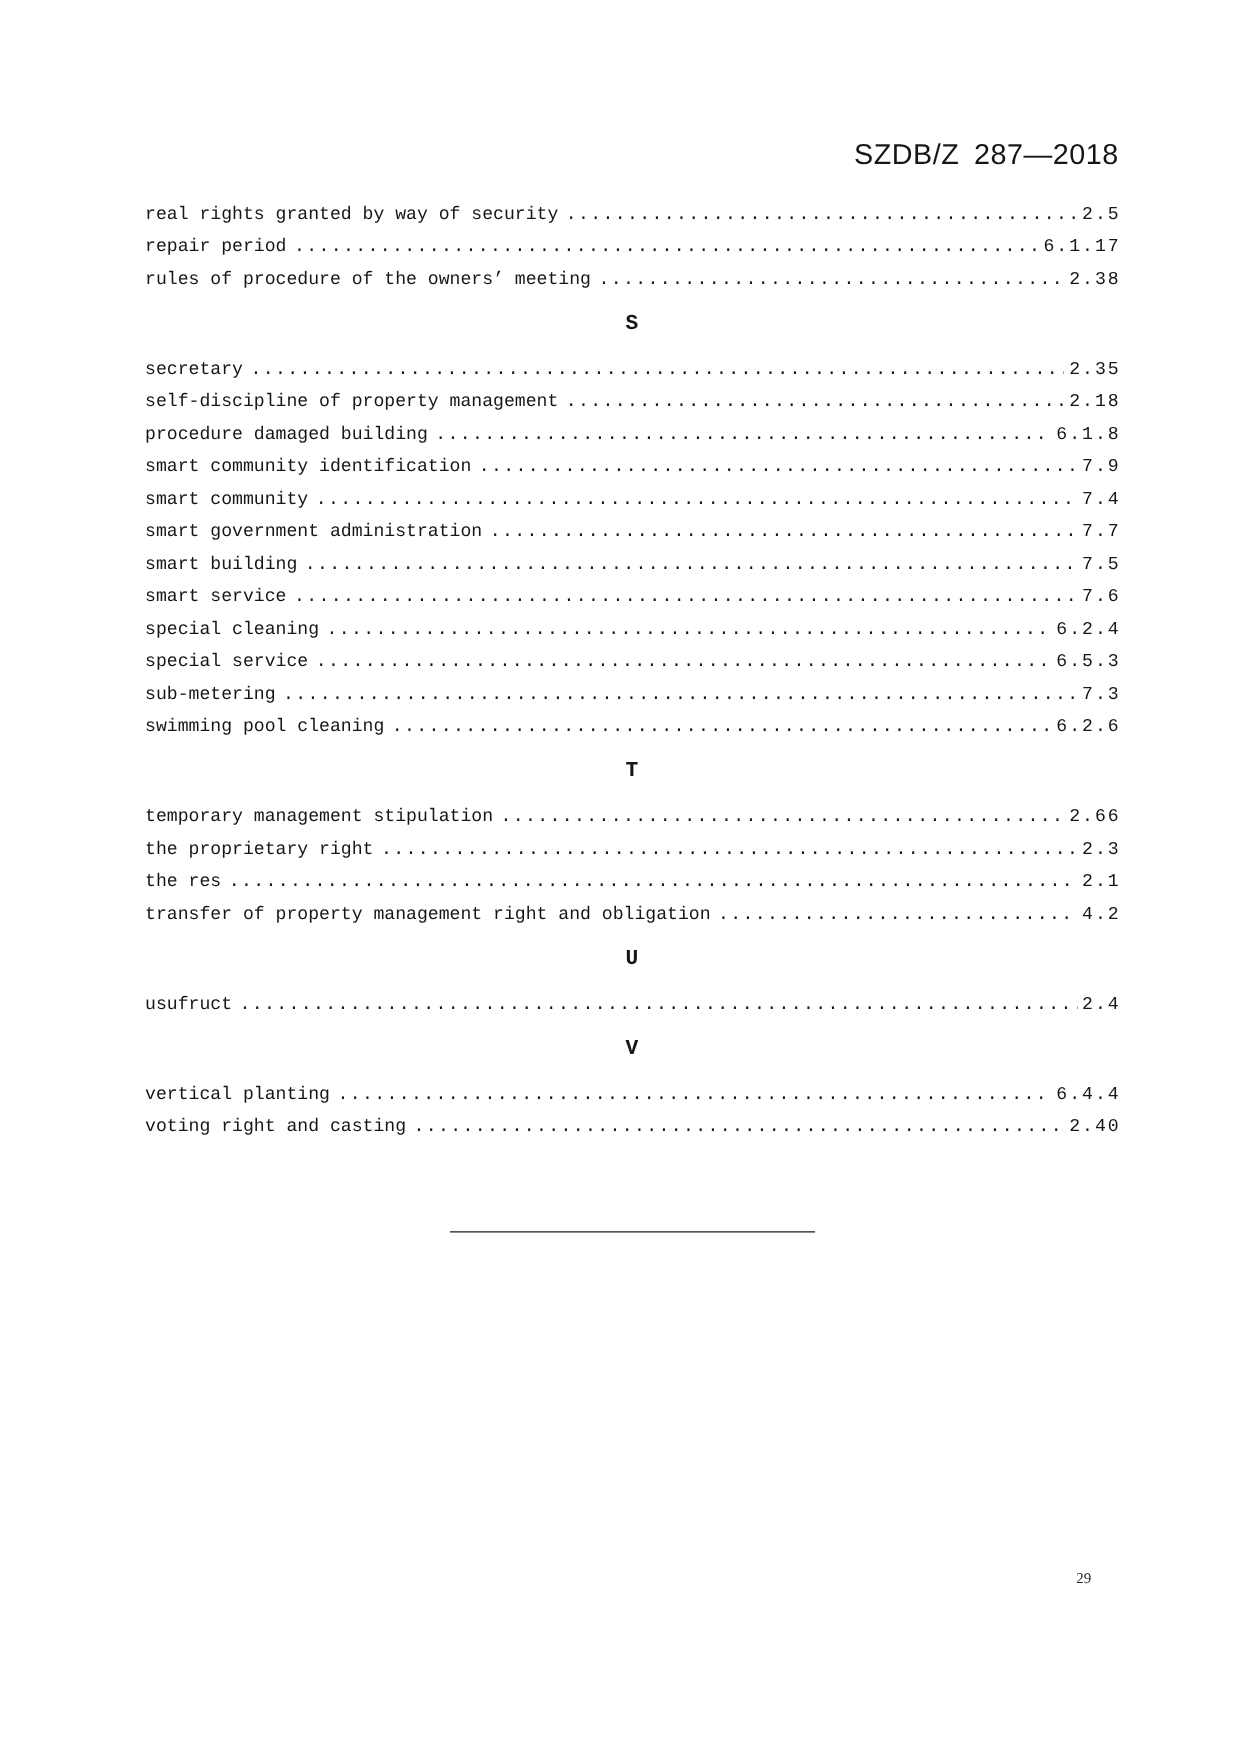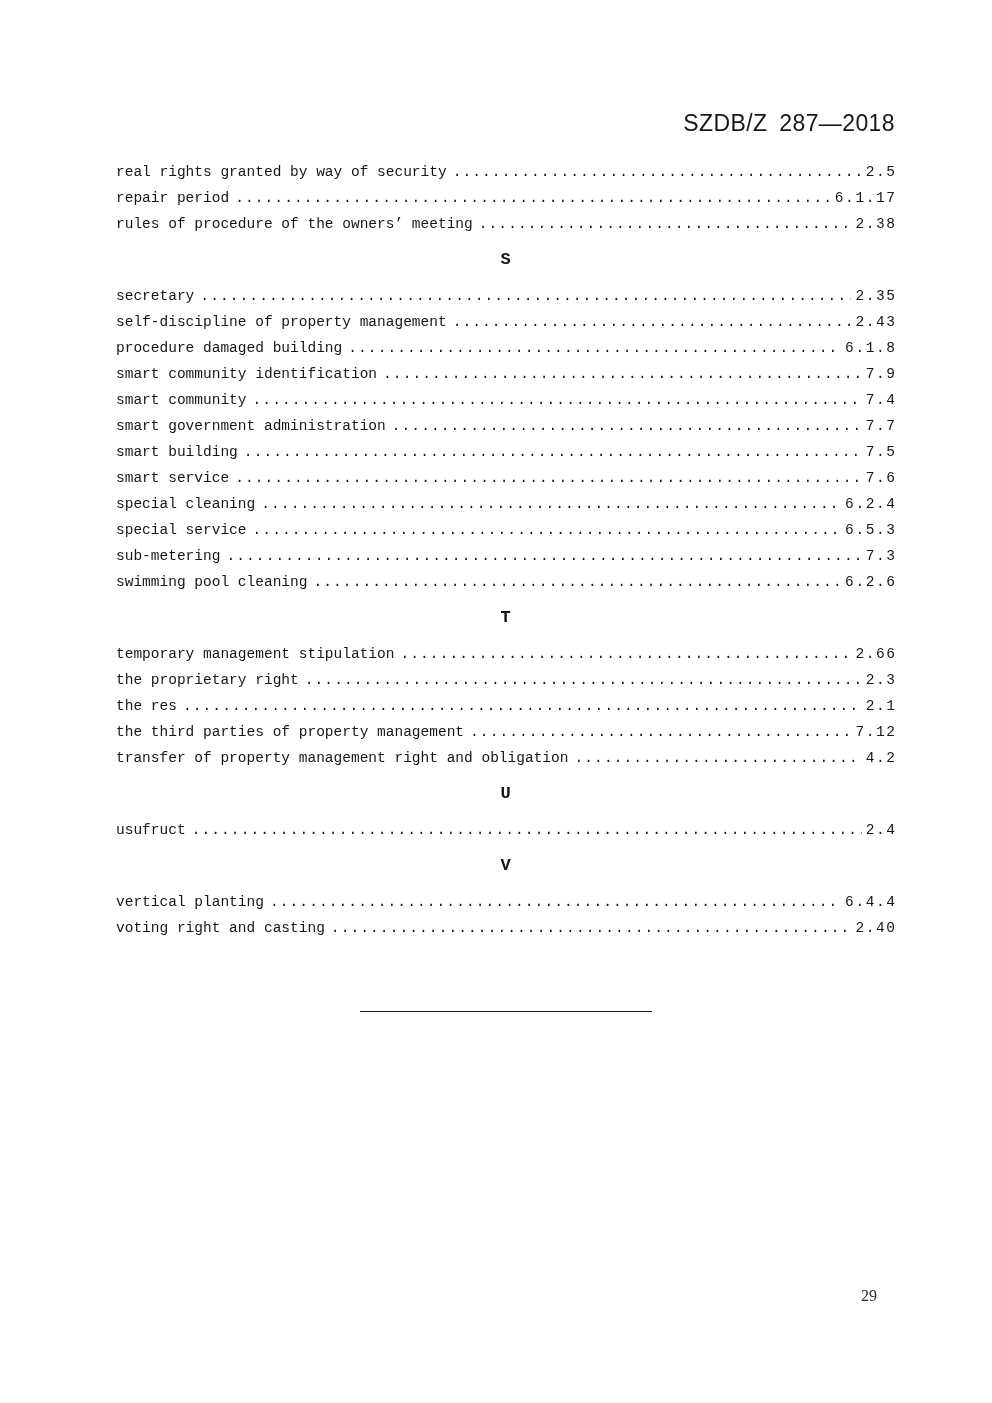--- a/index.html
+++ b/index.html
@@ -71,23 +71,23 @@
   }
   .separator {
     width: 292px;
     height: 0;
     border-top: 1.6px solid #1d1d1d;
     margin: 70px auto 0 auto;
   }
   .page-number {
     position: absolute;
     left: 861px;
-    top: 1287px;
+    top: 1253px;
     font-family: "Liberation Serif", "DejaVu Serif", serif;
-    font-size: 16px;
+    font-size: 12px;
     line-height: 18px;
     color: #2a2a2a;
   }
 </style>
 </head>
 <body>
 
 <div class="page">
   <div class="doc-code">SZDB/Z 287—2018</div>
 
@@ -109,21 +109,21 @@
       </div>
       <div class="section-heading">S</div>
       <div class="entry">
         <span class="term">secretary</span>
         <span class="leader"></span>
         <span class="ref">2.35</span>
       </div>
       <div class="entry">
         <span class="term">self-discipline of property management</span>
         <span class="leader"></span>
-        <span class="ref">2.43</span>
+        <span class="ref">2.18</span>
       </div>
       <div class="entry">
         <span class="term">procedure damaged building</span>
         <span class="leader"></span>
         <span class="ref">6.1.8</span>
       </div>
       <div class="entry">
         <span class="term">smart community identification</span>
         <span class="leader"></span>
         <span class="ref">7.9</span>
@@ -176,25 +176,20 @@
       </div>
       <div class="entry">
         <span class="term">the proprietary right</span>
         <span class="leader"></span>
         <span class="ref">2.3</span>
       </div>
       <div class="entry">
         <span class="term">the res</span>
         <span class="leader"></span>
         <span class="ref">2.1</span>
-      </div>
-      <div class="entry">
-        <span class="term">the third parties of property management</span>
-        <span class="leader"></span>
-        <span class="ref">7.12</span>
       </div>
       <div class="entry">
         <span class="term">transfer of property management right and obligation</span>
         <span class="leader"></span>
         <span class="ref">4.2</span>
       </div>
       <div class="section-heading">U</div>
       <div class="entry">
         <span class="term">usufruct</span>
         <span class="leader"></span>

